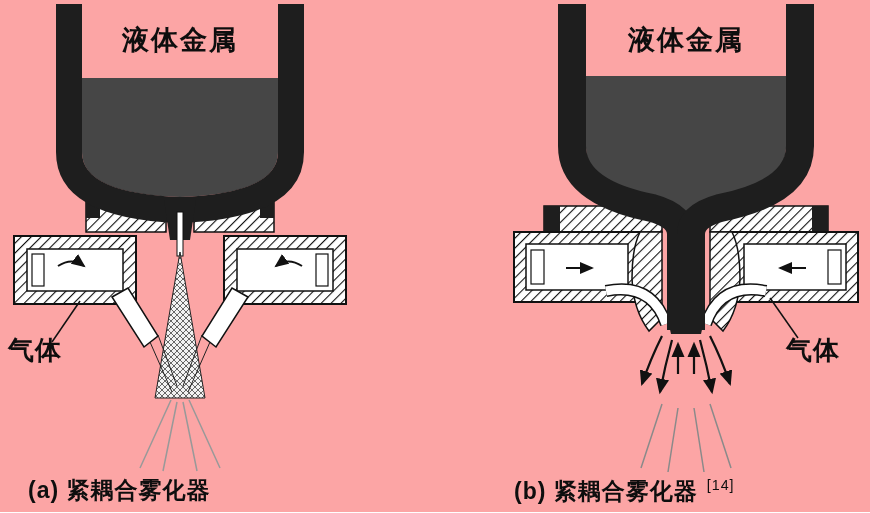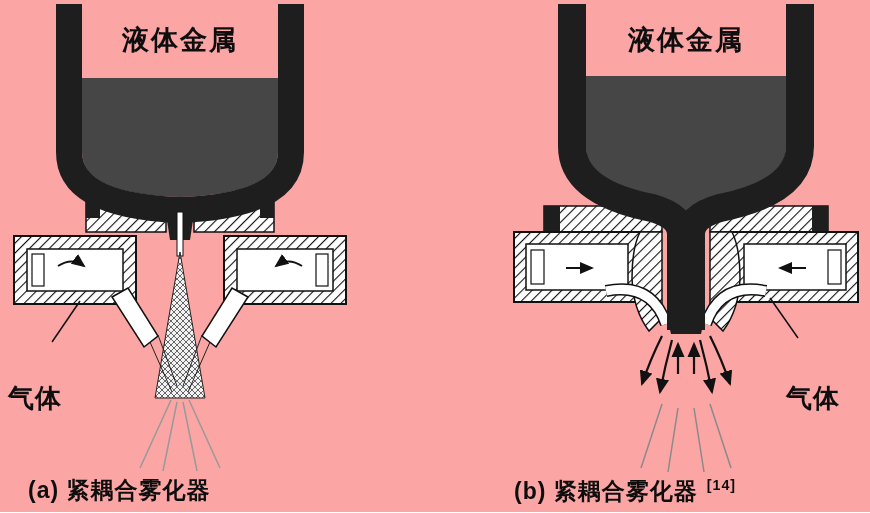--- a/index.html
+++ b/index.html
@@ -3,23 +3,23 @@
 <meta charset="utf-8">
 <style>
   * { margin:0; padding:0; box-sizing:border-box; }
   html,body { background:#ffffff; }
   body { font-family:"Liberation Sans", sans-serif; }
   .fig { position:relative; width:870px; height:512px; background:#fca5a5; overflow:hidden; }
   .fig svg { position:absolute; left:0; top:0; }
   .label { position:absolute; color:#0e0e0e; font-weight:700; line-height:1.1; white-space:nowrap; }
   .label.center { text-align:center; }
   .lm { font-size:27px; width:166px; letter-spacing:2px; }
-  .gas { font-size:26px; letter-spacing:1px;margin-top:48px; }
+  .gas { font-size:26px; letter-spacing:1px; }
   .caption { font-size:23px; letter-spacing:1px; }
-  .caption sup { font-size:0.62em; font-weight:700;padding-left:9px; }
+  .caption sup { font-size:0.62em; font-weight:400;padding-left:9px; }
   .hatched { fill:url(#hatch); }
   .liquid { fill:var(--liquid-metal, #464646); }
   .wall-stroke { stroke:var(--vessel-wall, #1e1e1e); }
 </style>
 </head>
 <body>
 
 <div class="fig">
 
   <svg width="870" height="513" viewBox="0 0 870 513">

